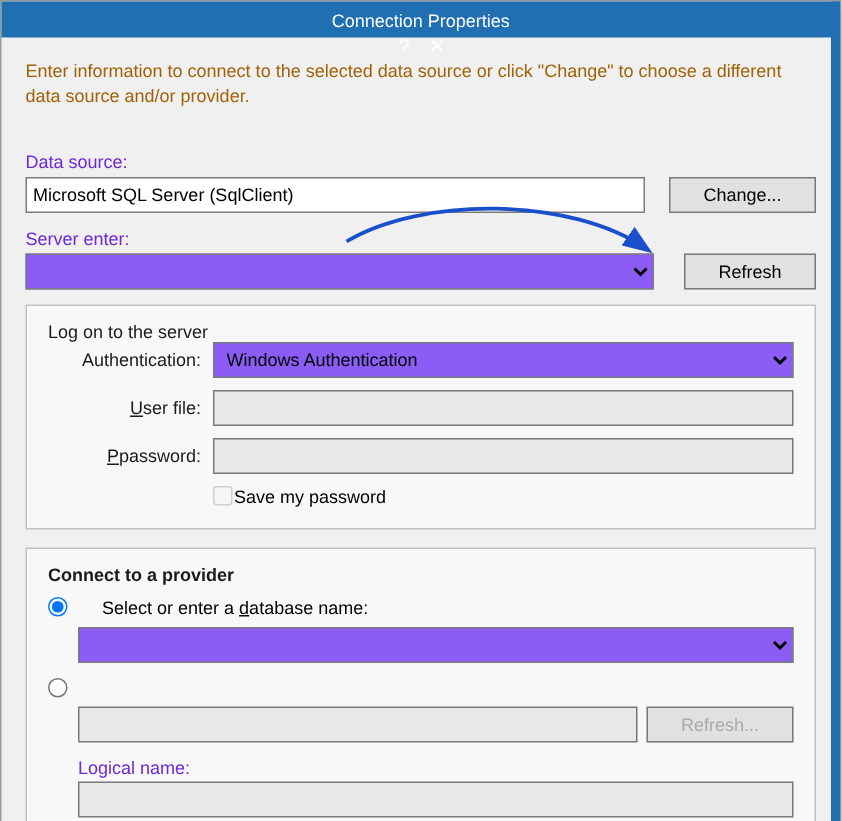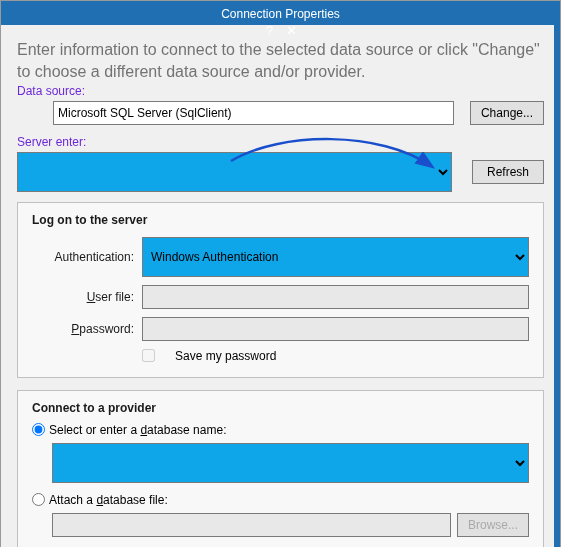--- a/index.html
+++ b/index.html
@@ -55,23 +55,23 @@
       align-items: center;
       justify-content: center;
       line-height: 1;
     }
 
     .dialog-body {
       padding: 14px 16px 16px 16px;
     }
 
     .description-text {
-      font-size: 16px;
-      color: #737373;
-      margin-bottom: 0;
+      font-size: 12px;
+      color: #a16207;
+      margin-bottom: 28px;
       line-height: 1.4;
     }
 
     .field-label {
       font-size: 12px;
       color: #6d28d9;
       margin-bottom: 3px;
     }
 
     .field-label-underline {
@@ -95,59 +95,58 @@
       font-family: inherit;
     }
 
     .text-input:disabled {
       background: #e8e8e8;
       color: #888;
     }
 
     .select-input {
       flex: 1;
-      height: 40px;
-      border: 1px solid #7a7a7a;
-      background: #0ea5e9;
+      height: 24px;
+      border: 1px solid #7a7a7a;
+      background: #8b5cf6;
       padding: 2px 4px;
       font-size: 12px;
       font-family: inherit;
       appearance: auto;
     }
 
     .btn {
       height: 24px;
       min-width: 72px;
       border: 1px solid #7a7a7a;
       background: #e1e1e1;
       font-size: 12px;
       font-family: inherit;
       cursor: pointer;
-      padding: 0 10px;
+      padding: 0 22px;
       white-space: nowrap;
     }
 
     .btn:disabled {
       color: #aaa;
       cursor: default;
     }
 
     .section-box {
       border: 1px solid #c0c0c0;
       background: #f8f8f8;
       padding: 10px 14px 14px 14px;
       margin-bottom: 12px;
       position: relative;
     }
 
     .section-title {
       font-size: 12px;
-      font-weight: bold;
+      font-weight: normal;
       color: #1a1a1a;
-      margin-bottom: 10px;
     }
 
     .form-row {
       display: flex;
       align-items: center;
       margin-bottom: 8px;
     }
 
     .form-row-label {
       width: 110px;
@@ -160,38 +159,38 @@
 
     .form-row-input {
       flex: 1;
     }
 
     .checkbox-row {
       display: flex;
       align-items: center;
       margin-left: 110px;
       margin-top: 4px;
-      gap: 20px;
+      gap: 1px;
     }
 
     .checkbox-label {
       font-size: 12px;
     }
 
     .section-title-2 {
       font-size: 12px;
       font-weight: bold;
       color: #1a1a1a;
       margin-bottom: 8px;
     }
 
     .radio-row {
       display: flex;
       align-items: center;
-      gap: 4px;
+      gap: 23px;
       margin-bottom: 6px;
     }
 
     .radio-label {
       font-size: 12px;
     }
 
     .radio-input-row {
       display: flex;
       gap: 6px;
@@ -217,21 +216,20 @@
       width: 6px;
       height: 100%;
       background: #1f6fb2;
     }
 
     .datasource-row {
       display: flex;
       gap: 16px;
       align-items: center;
       margin-bottom: 10px;
-      margin-left: 36px;
     }
 
     .datasource-input {
       flex: 1;
       height: 24px;
       border: 1px solid #7a7a7a;
       background: white;
       padding: 2px 4px;
       font-size: 12px;
       font-family: inherit;
@@ -316,27 +314,24 @@
         </label>
       </div>
       <div class="radio-input-row">
         <select class="select-input" style="flex:1">
           <option></option>
         </select>
       </div>
 
       <div class="radio-row">
         <input type="radio" name="db-option" style="">
-        <label class="radio-label">
-          <span>Attach a </span><span class="field-label-underline">d</span><span>atabase file:</span>
-        </label>
       </div>
       <div class="radio-input-row">
         <input type="text" class="full-width-input" disabled="" style="flex: 1 1 0%;">
-        <button class="btn" disabled="">Browse...</button>
+        <button class="btn" disabled="">Refresh...</button>
       </div>
 
       <div class="field-label" style="margin-left:20px; margin-top:4px; margin-bottom:2px;">Logical name:</div>
       <div class="radio-input-row" style="margin-bottom:0">
         <input type="text" class="full-width-input" disabled="" style="flex: 1 1 0%;">
       </div>
     </div>
 
   </div>
 

